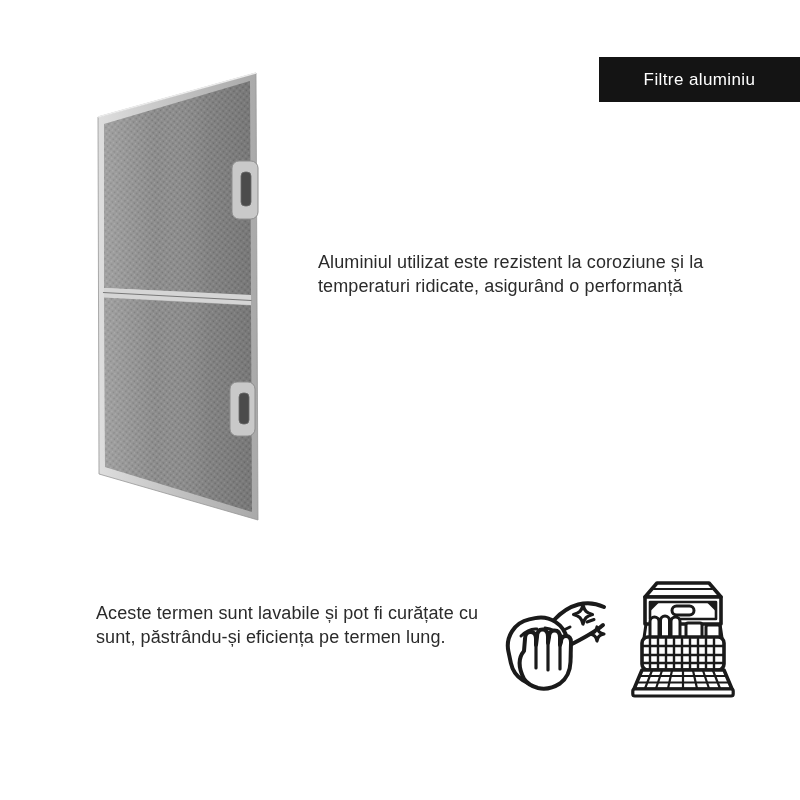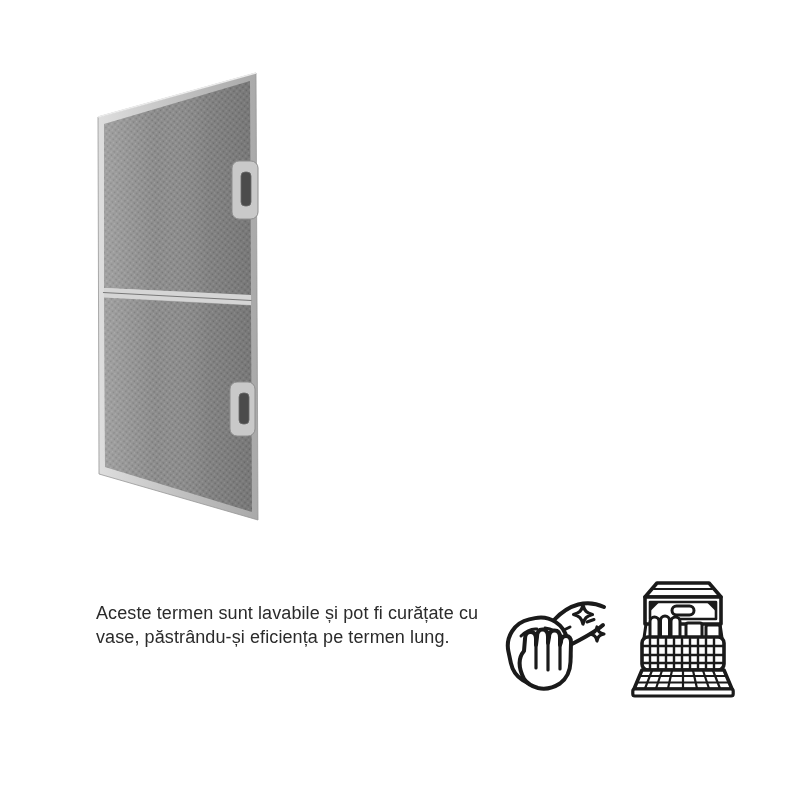--- a/index.html
+++ b/index.html
@@ -38,20 +38,23 @@
   .lnf { fill:#ffffff; stroke: var(--icon-stroke, #1a1a1a); stroke-width:4; stroke-linecap:round; stroke-linejoin:round; }
   .s22 { stroke-width:2.2; } .s24 { stroke-width:2.4; } .s26 { stroke-width:2.6; }
   .s3  { stroke-width:3;   } .s32 { stroke-width:3.2; } .s36 { stroke-width:3.6; }
   .fillDark { fill: var(--icon-stroke, #1a1a1a); stroke:none; }
 </style>
 </head>
 <body>
 
 <div class="canvas">
 
+  <div class="badge">
+    <span>Filtre aluminiu</span>
+  </div>
 
   <svg class="filter-img" viewBox="0 0 200 475" aria-hidden="true">
     <defs>
       <linearGradient id="frameGrad" x1="0" y1="0" x2="1" y2="0">
         <stop offset="0" stop-color="#dedede"></stop>
         <stop offset="0.5" stop-color="#c2c2c2"></stop>
         <stop offset="1" stop-color="#a9a9a9"></stop>
       </linearGradient>
       <pattern id="meshPat" width="4.4" height="4.4" patternUnits="userSpaceOnUse" patternTransform="rotate(40)">
         <rect width="4.4" height="4.4" fill="#8d8d8d"></rect>
@@ -84,25 +87,27 @@
 
     <g>
       <rect x="155" y="322" width="25" height="54" rx="7" fill="#c9c9c9" stroke="#8e8e8e" stroke-width="1"></rect>
       <rect x="164" y="333" width="10" height="31" rx="4" fill="var(--handle-slot, #4b4b4b)" stroke="#6b6b6b" stroke-width="0.8"></rect>
     </g>
 
     <path d="M 23 57 L 181 13" stroke="#ececec" stroke-width="1.4" fill="none"></path>
   </svg>
 
   <div class="para para-durability">
+    <div>Aluminiul utilizat este rezistent la coroziune și la</div>
+    <div>temperaturi ridicate, asigurând o performanță</div>
   </div>
 
   <div class="para para-cleaning">
     <div>Aceste termen sunt lavabile și pot fi curățate cu</div>
-    <div>vase, păstrându-și eficiența pe termen lung.</div>
+    <div>sunt, păstrându-și eficiența pe termen lung.</div>
   </div>
 
   <svg class="icon-clean" viewBox="0 0 112 104" aria-hidden="true">
 
     <path class="ln" d="M 57 28 C 72 12 90 7 107 15"></path>
     <path class="ln" d="M 71 54 C 85 47 97 41 106 33"></path>
     <path class="ln s3" d="M 63 40 L 73 35"></path>
     <path class="ln s3" d="M 90 30 L 97 27.5"></path>
 
     <path class="lnf s32" d="M 86 13 C 87.5 19 89.5 21 95.5 22.5 C 89.5 24 87.5 26 86 32 C 84.5 26 82.5 24 76.5 22.5 C 82.5 21 84.5 19 86 13 Z"></path>

